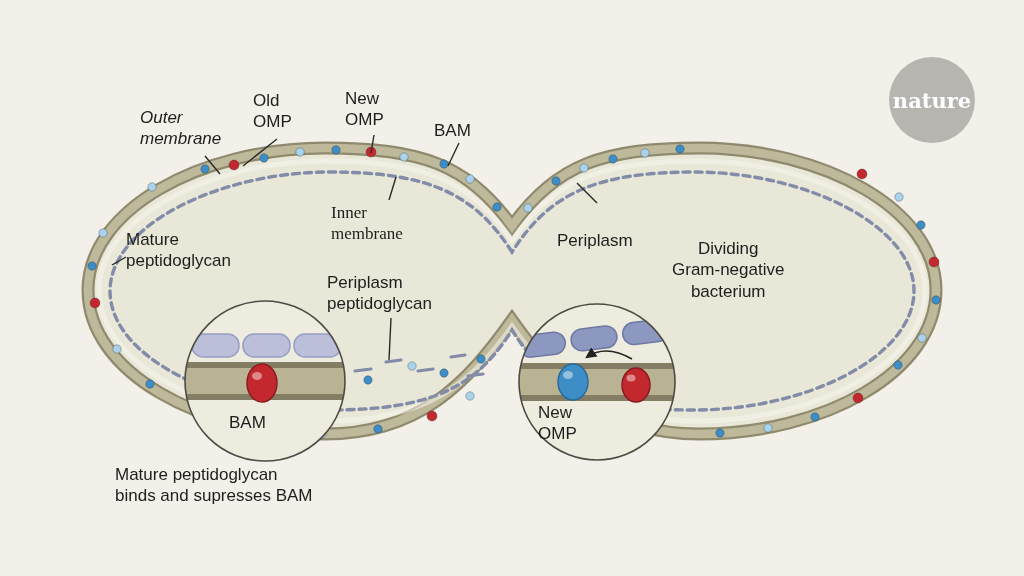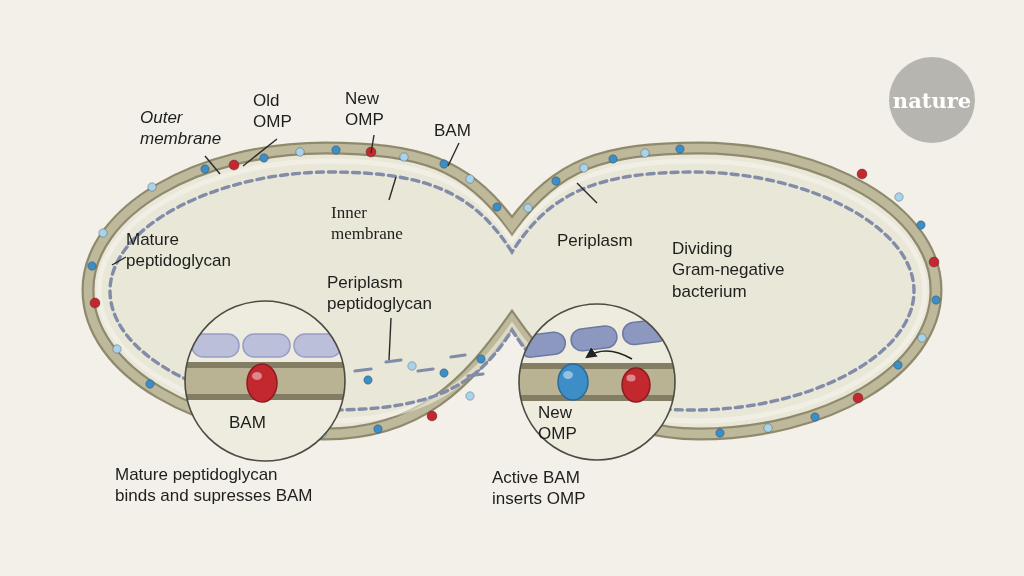--- a/index.html
+++ b/index.html
@@ -169,29 +169,27 @@
   <div class="lbl c" style="left:345px;top:88px;width:60px;">New
 OMP</div>
   <div class="lbl c" style="left:434px;top:120px;width:60px;">BAM</div>
   <div class="lbl" style="left:331px;top:202px;font-family:Liberation Serif, serif;">Inner
 membrane</div>
   <div class="lbl" style="left:557px;top:206px;margin-top:24px;">Periplasm</div>
   <div class="lbl" style="left:126px;top:229px;">Mature
 peptidoglycan</div>
   <div class="lbl" style="left:327px;top:272px;">Periplasm
 peptidoglycan</div>
-  <div class="lbl" style="left:672px;top:238px;">Dividing
+  <div class="lbl" style="left:672px;top:238px;text-align:center;">Dividing
 Gram-negative
 bacterium</div>
 
   <div class="lbl c" style="left:229px;top:412px;width:60px;">BAM</div>
   <div class="lbl c" style="left:538px;top:402px;width:60px;">New
 OMP</div>
 
   <div class="lbl c cap" style="left:115px;top:464px;width:300px;">Mature peptidoglycan
 binds and supresses BAM</div>
-  <div class="lbl c cap" style="left:492px;top:467px;width:200px;">Active BAM
-inserts OMP</div>
 
   <div class="logo">
     <span>nature</span>
   </div>
 </div>
 
 </body></html>

